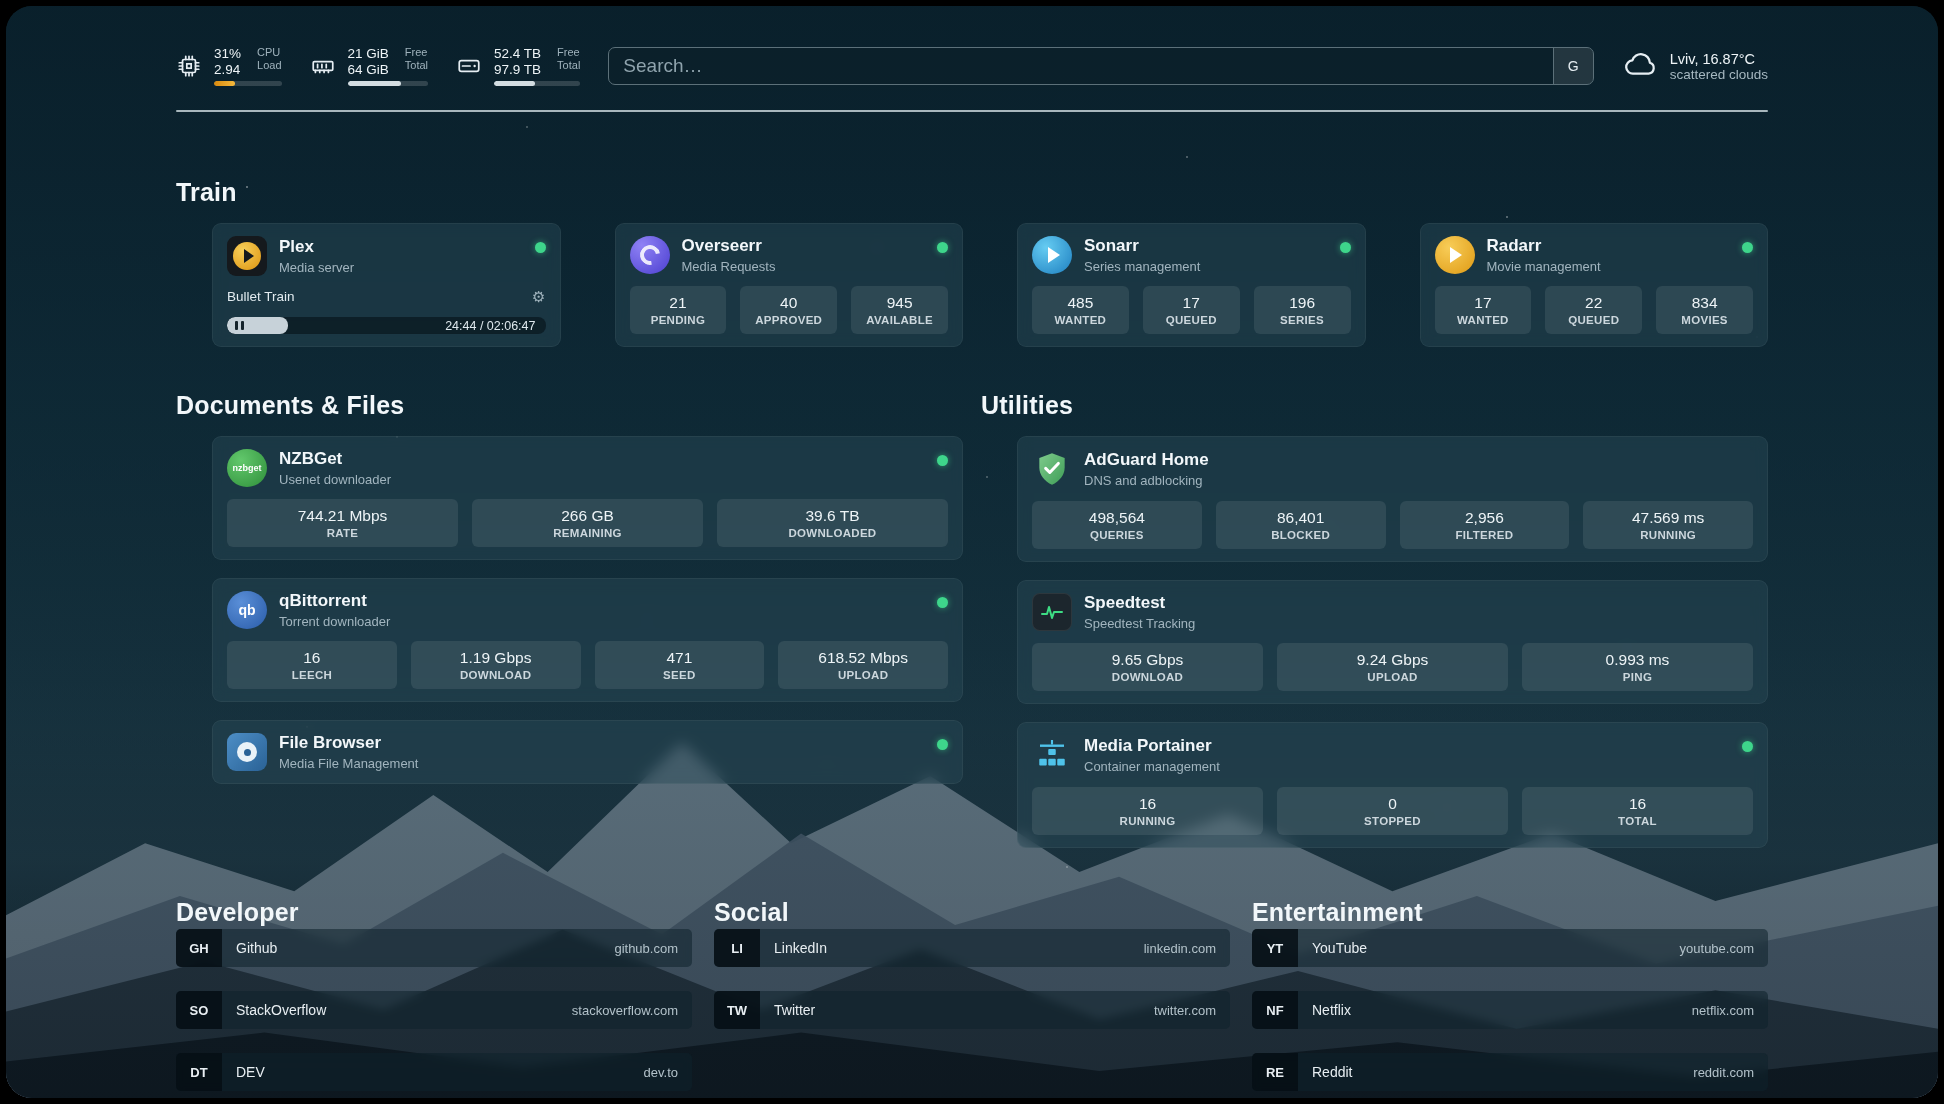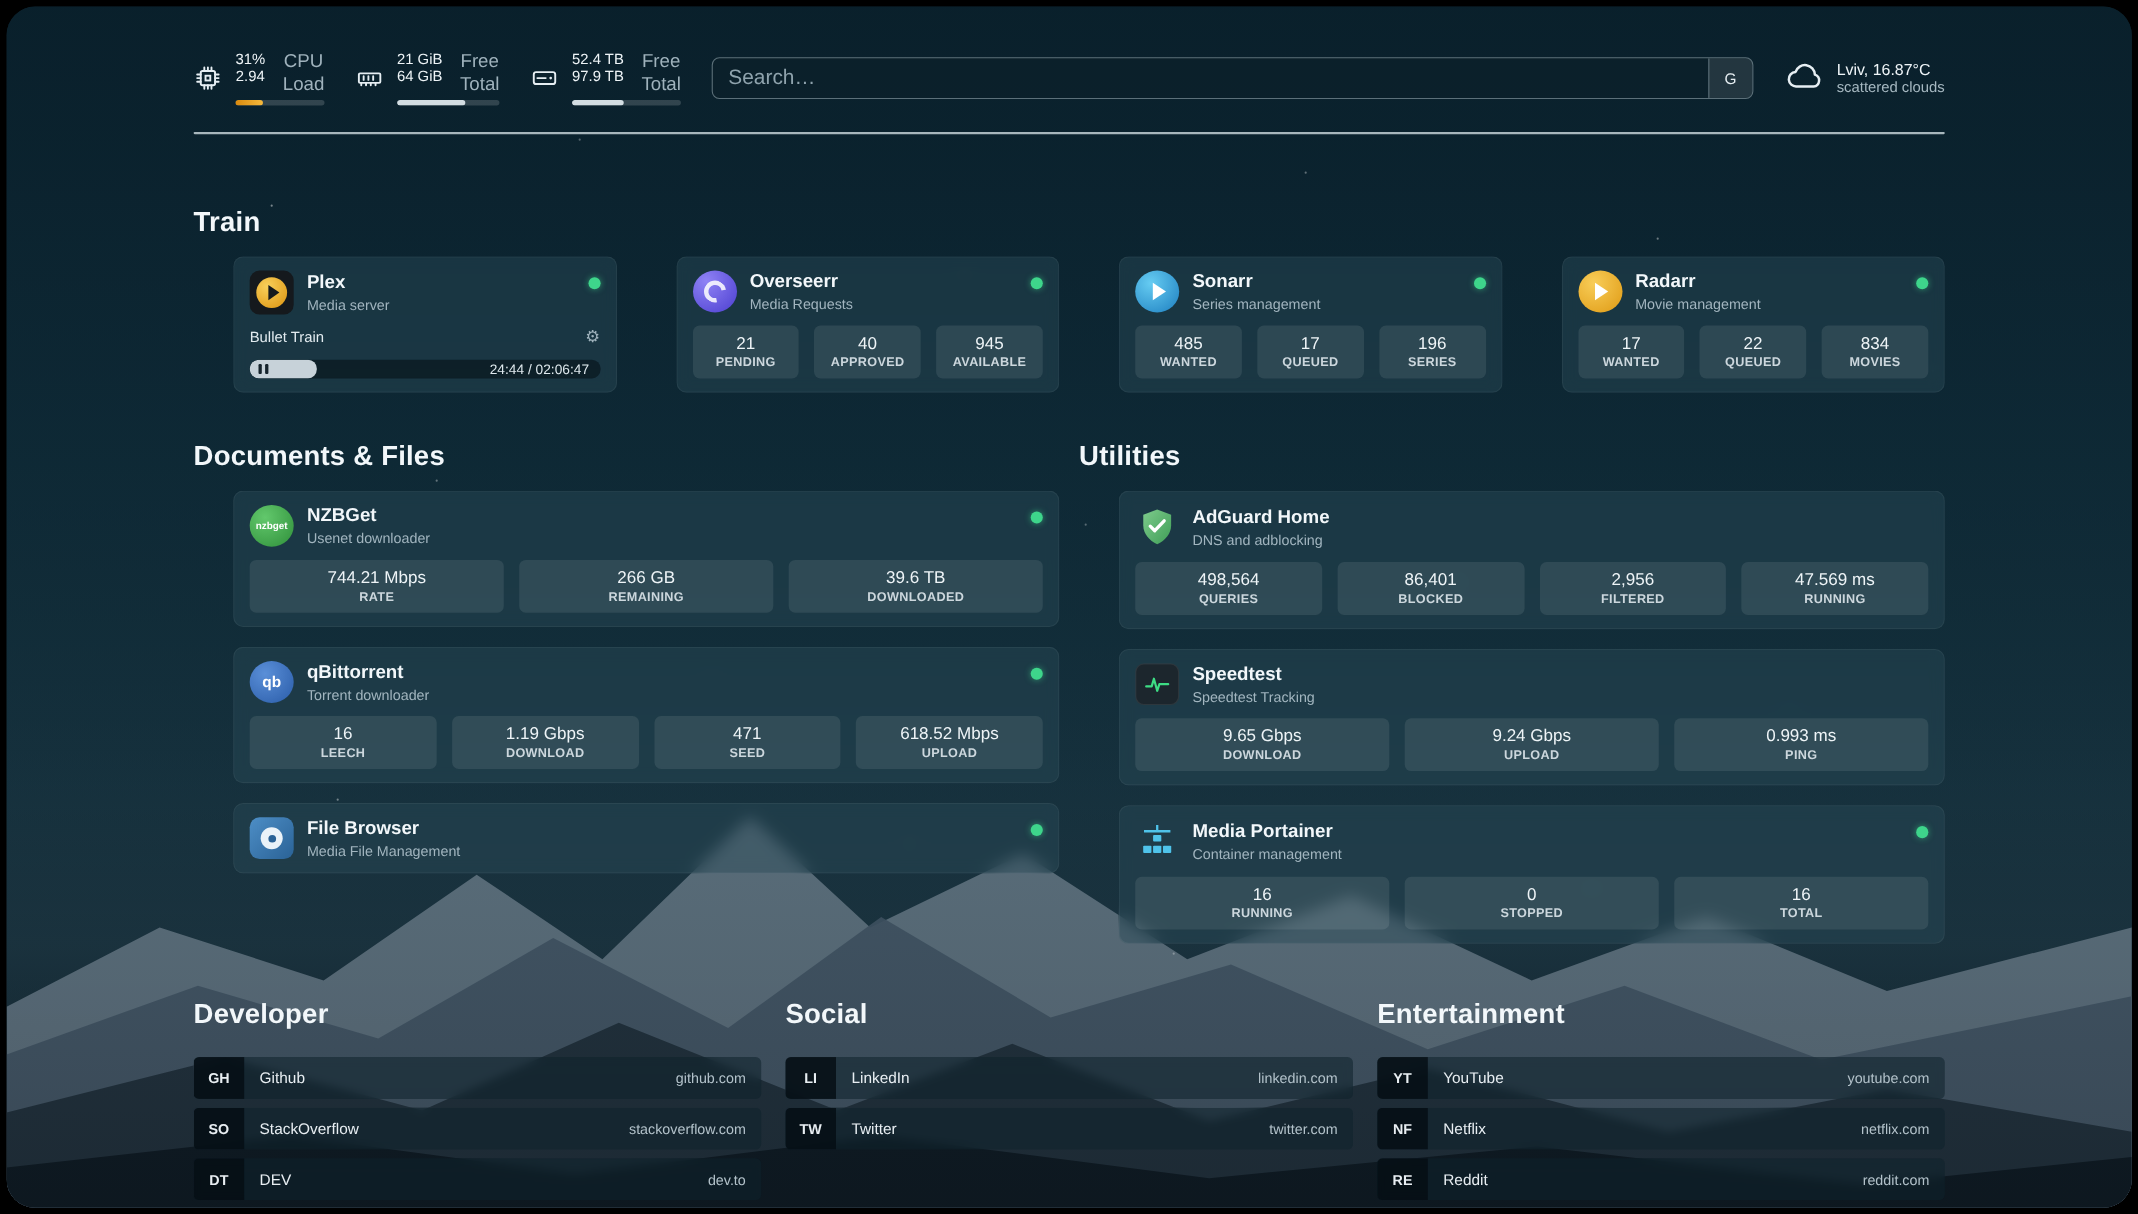--- a/index.html
+++ b/index.html
@@ -21,23 +21,23 @@
       820px 760px 0 rgba(255,255,255,.3), 1440px 800px 0 rgba(255,255,255,.35), 1060px 860px 0 rgba(255,255,255,.3); }
 
   .content { position:relative; padding:40px 170px 30px 170px; color:#eef4f7; }
 
   
   .header { display:flex; align-items:center; gap:28px; }
   .hw { display:flex; align-items:center; gap:12px; }
   .hw-icon { display:flex; align-items:center; }
   .hw-body { display:flex; flex-direction:column; gap:4px; }
   .hw-cols { display:flex; gap:16px; }
-  .hw-col { display:flex; flex-direction:column; gap:1px;align-items:center; }
+  .hw-col { display:flex; flex-direction:column; gap:1px; }
   .hw-val { font-size:13.5px; color:#eef4f7; }
-  .hw-lab { font-size:17px; color:#9fb2bc; }
+  .hw-lab { font-size:11px; color:#9fb2bc; }
   .hw-bar { height:5px; border-radius:3px; background:rgba(255,255,255,.16); overflow:hidden; }
   .hw-fill { height:100%; border-radius:3px; background:#d3dde2; }
   .hw-fill.cpu { background:linear-gradient(90deg,#d98a0e,#f6b93c); }
 
   .searchwrap { flex:1; display:flex; align-items:stretch; height:38px; border:1px solid #5c7079; border-radius:7px;
                 background:rgba(12,32,42,.55); overflow:hidden; }
   .searchwrap input { flex:1; background:transparent; border:none; outline:none; color:#e6eef2; font-size:19px; padding:0 14px;
                       font-family:Liberation Sans, sans-serif; }
   .searchwrap input::placeholder { color:#8fa3ad; }
   .search-g { width:40px; display:flex; align-items:center; justify-content:center; background:rgba(255,255,255,.10);
@@ -100,21 +100,21 @@
   .pause i { display:block; width:3px; height:9px; background:#16242c; border-radius:1px; }
   .ptime { position:absolute; right:10px; top:1.5px; font-size:12.5px; color:#dfe9ee; }
 
   
   .twocol { display:grid; grid-template-columns:1fr 1fr; gap:18px; margin-top:44px; }
   .col .sec-title { margin-bottom:16px; }
   .col .card + .card { margin-top:18px; }
 
   
   .bms { display:grid; grid-template-columns:repeat(3,1fr); gap:22px; margin-top:50px; }
-  .bm-rows { margin-top:24px; display:flex; flex-direction:column; gap:8px; }
+  .bm-rows { margin-top:2px; display:flex; flex-direction:column; gap:24px; }
   .bm-row { display:flex; align-items:center; height:38px; background:rgba(14,34,44,.55); border-radius:5px; overflow:hidden;
             backdrop-filter:blur(4px); cursor:pointer; }
   .bm-abbr { width:46px; height:100%; display:flex; align-items:center; justify-content:center; background:rgba(5,14,20,.82);
              color:#e8eef2; font-size:13px; font-weight:600; }
   .bm-name { flex:1; padding:0 14px; font-size:14px; color:#e8eef2; }
   .bm-url { padding-right:14px; font-size:13px; color:#b3c2ca; }
 </style>
 </head>
 <body>
 

